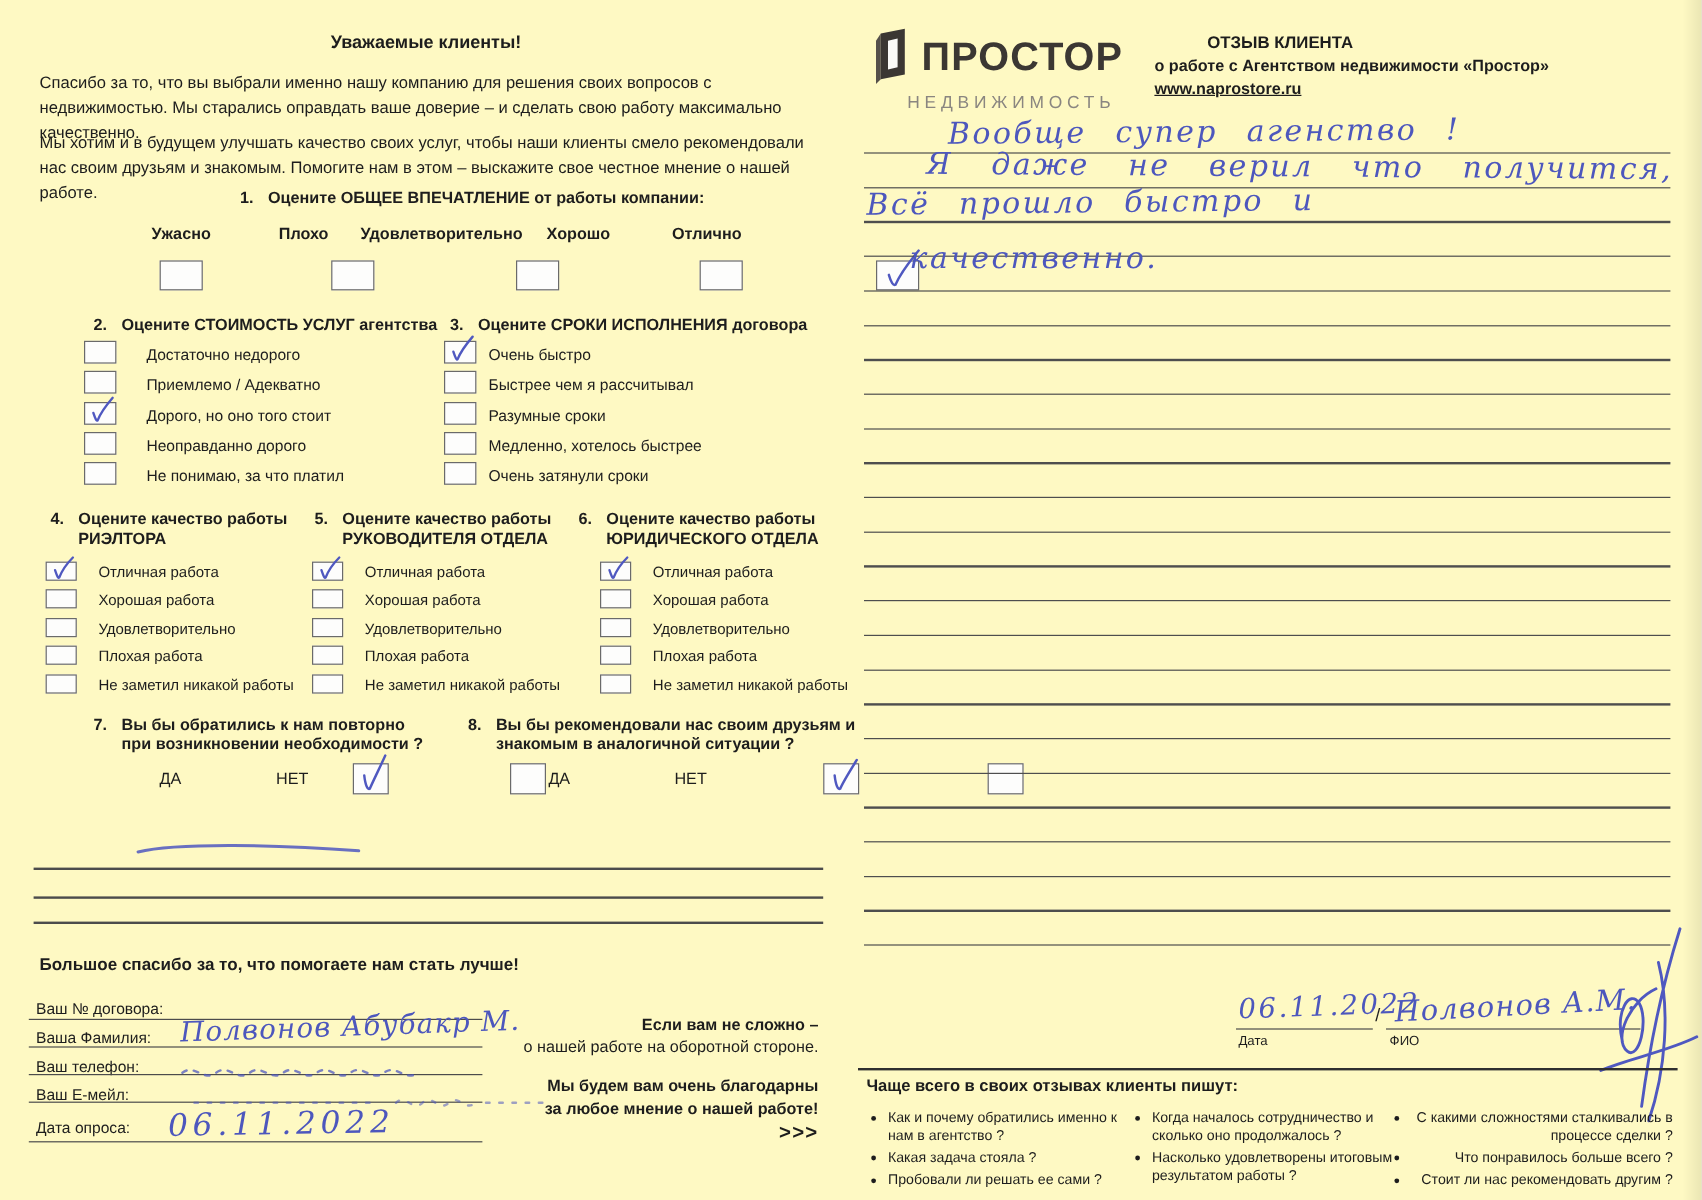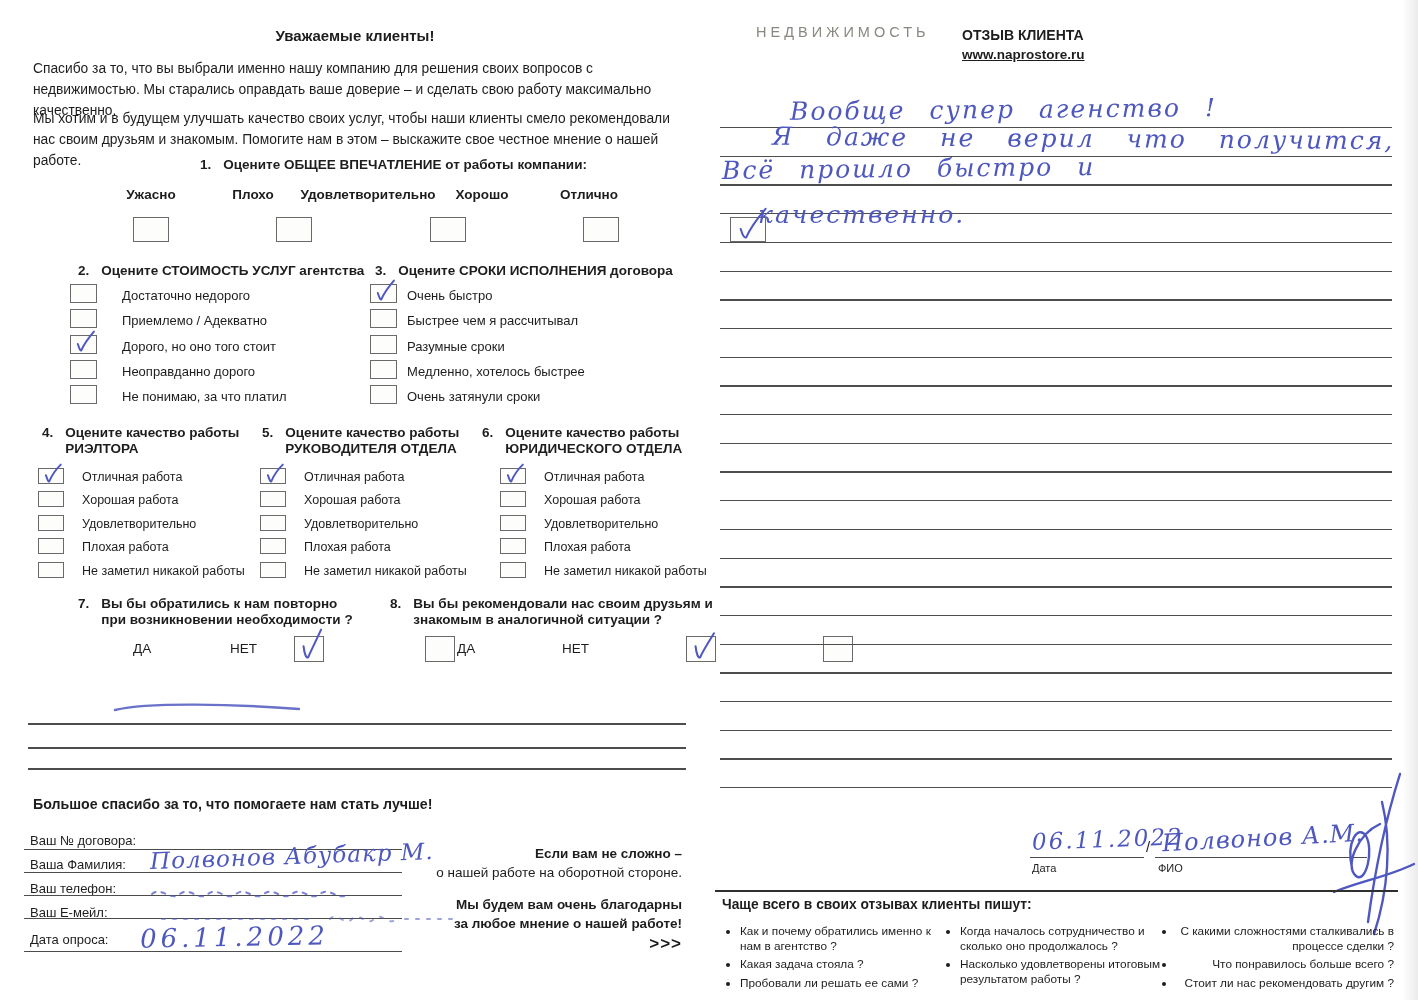--- a/index.html
+++ b/index.html
@@ -1,16 +1,16 @@
 <!DOCTYPE html>
 <html><head>
 <meta charset="utf-8">
 <style>
   html,body{margin:0;padding:0;background:#d8d8d4;}
-  .sheet{position:relative;width:1418px;height:1000px;background:#ffffff;overflow:hidden;
+  .sheet{position:relative;width:1418px;height:1000px;background:#fef9c3;overflow:hidden;
          font-family:"Liberation Sans",sans-serif;color:#1d1d1d;font-size:13.5px;}
   .scan-edge{position:absolute;right:0;top:0;width:16px;height:100%;
              background:linear-gradient(to right,rgba(0,0,0,0),rgba(0,0,0,.08));}
   .abs{position:absolute;}
   .b{font-weight:bold;}
   .ctr{text-align:center;}
   .rt{text-align:right;}
   
   .cb{position:relative;display:inline-block;border:1.6px solid #6a6a6a;background:#fdfdfc;box-sizing:border-box;flex:none;}
   .cb-a{width:36px;height:25px;}
@@ -302,25 +302,34 @@
     <div class="b">Если вам не сложно –</div>
     <div>о нашей работе на оборотной стороне.</div>
     <div class="b" style="margin-top:14px;">Мы будем вам очень благодарны</div>
     <div class="b">за любое мнение о нашей работе!</div>
     <div class="b" style="font-size:17px;letter-spacing:1px;margin-top:2px;">&gt;&gt;&gt;</div>
   </div>
 
   
   
   <div class="abs" style="left:728px;top:22px;">
+    <div style="display:flex;align-items:flex-start;">
+      <svg width="36" height="54" viewBox="0 0 36 54">
+        <polygon points="6,6 26,2 26,40 6,44" fill="#3b3733"></polygon>
+        <polygon points="6,6 2,12 2,48 6,44" fill="#55504b"></polygon>
+        <polygon points="12,12 20,10 20,34 12,36" fill="#fafaf7"></polygon>
+      </svg>
+      <span class="logo-word" style="margin-left:4px;margin-top:8px;">ПРОСТОР</span>
+    </div>
     <div class="logo-sub" style="margin-left:28px;margin-top:2px;">НЕДВИЖИМОСТЬ</div>
   </div>
   
   <div class="abs" style="left:962px;top:26px;line-height:19px;">
-    <div class="b" style="font-size:14px;">ОТЗЫВ КЛИЕНТА</div>
+    <div class="b" style="font-size:14px;margin-left:44px;">ОТЗЫВ КЛИЕНТА</div>
+    <div class="b">о работе с Агентством недвижимости «Простор»</div>
     <div class="b u">www.naprostore.ru</div>
   </div>
 
   
   <div class="abs" style="left:720px;top:0;width:672px;height:1000px;">
       <div class="rline" style="top: 127px;"></div>
       <div class="rline" style="top: 155.7px;"></div>
       <div class="rline" style="top: 184.4px;"></div>
       <div class="rline" style="top: 213.1px;"></div>
       <div class="rline" style="top: 241.8px;"></div>

